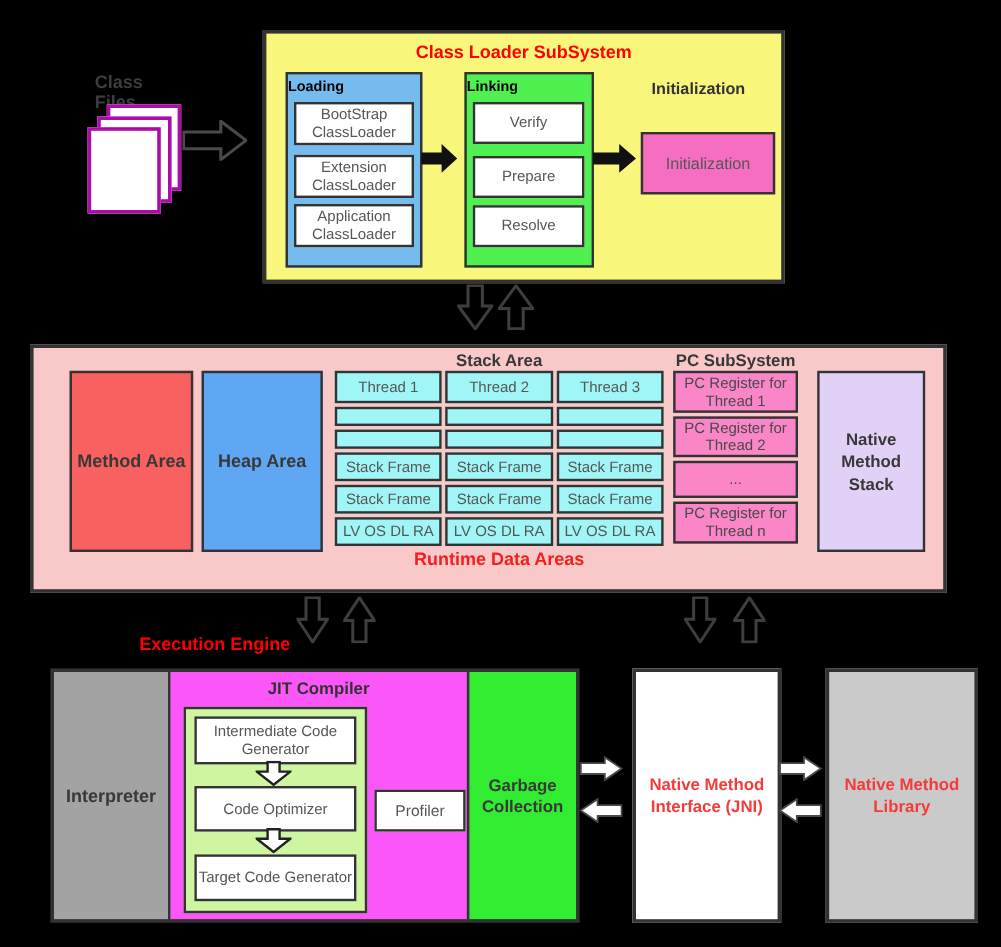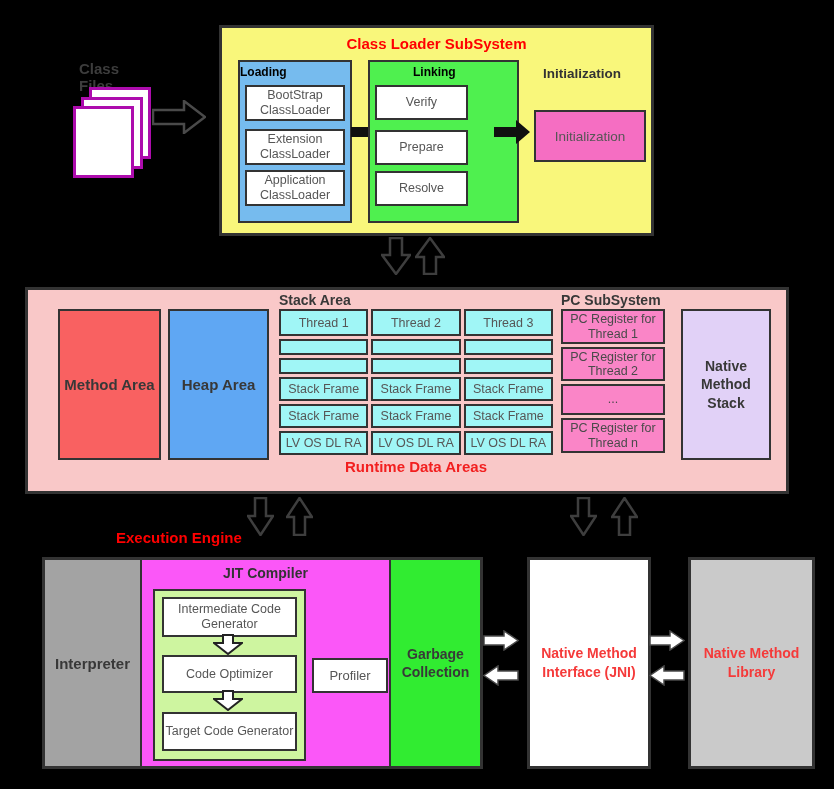--- a/index.html
+++ b/index.html
@@ -16,31 +16,31 @@
   .classfiles-label{left:79px;top:60px;width:76px;font-size:15px;font-weight:bold;color:#3d3d3d;}
   .page{background:#fff;border:3px solid #ad0cad;}
   .page-back{left:89px;top:87px;width:56px;height:66px;}
   .page-mid{left:81px;top:97px;width:56px;height:66px;}
   .page-front{left:73px;top:106px;width:55px;height:66px;}
 
   
   .loader-box{left:219px;top:25px;width:429px;height:205px;background:#f9f77b;border:3px solid #333;}
   .loader-title{left:0;right:0;top:7px;text-align:center;font-size:15px;}
   .loading-box{left:16px;top:32px;width:110px;height:159px;background:#76bbee;border:2px solid #333;}
-  .linking-box{left:146px;top:32px;width:104px;height:159px;background:#4ff04f;border:2px solid #333;padding-left:43px;}
+  .linking-box{left:165px;top:32px;width:104px;height:159px;background:#4ff04f;border:2px solid #333;}
   .subhdr{text-align:left;font-size:12px;font-weight:bold;color:#000000;margin-top:3px;}
   .whitebox{position:absolute;background:#fff;border:2px solid #333;font-size:12.5px;line-height:1.18;color:#565656;}
   .ld-item{left:5px;width:96px;height:32px;}
   .lk-item{left:5px;width:89px;height:31px;}
   .init-label{left:290px;top:38px;width:140px;text-align:center;font-size:13.5px;font-weight:bold;color:#333;}
   .init-box{left:312px;top:82px;width:108px;height:48px;background:#f56ec2;border:2px solid #333;font-size:13.5px;color:#565656;}
 
   
   .runtime-box{left:25px;top:287px;width:758px;height:201px;background:#f9c8c8;border:3px solid #333;}
-  .rt-title{font-size:14px;text-align:left;color:#383838;font-weight:bold;}
+  .rt-title{font-size:14px;text-align:center;color:#383838;font-weight:bold;}
   .method-box{left:30px;top:19px;width:99px;height:147px;background:#f96161;border:2px solid #333;font-size:15px;}
   .heap-box{left:140px;top:19px;width:97px;height:147px;background:#5fa7f3;border:2px solid #333;font-size:15px;}
   .stack-grid{left:251px;top:19px;width:274px;height:147px;display:grid;
     grid-template-columns:repeat(3,1fr);grid-template-rows:27px 16px 16px 24px 24px 24px;gap:3px;}
   .stack-cell{background:#a0f6f6;border:2px solid #333;display:flex;align-items:center;justify-content:center;
     font-size:12.5px;color:#565656;white-space:nowrap;}
   .pc-grid{left:533px;top:19px;width:104px;height:147px;display:grid;
     grid-template-rows:35px 34px 31px 35px;gap:3px;}
   .pc-cell{background:#fa85c7;border:2px solid #333;display:flex;align-items:center;justify-content:center;
     text-align:center;font-size:12.5px;line-height:1.15;color:#4a4a4a;}

